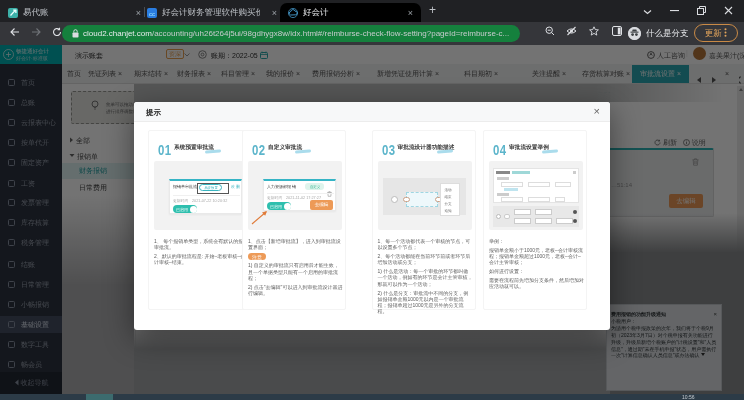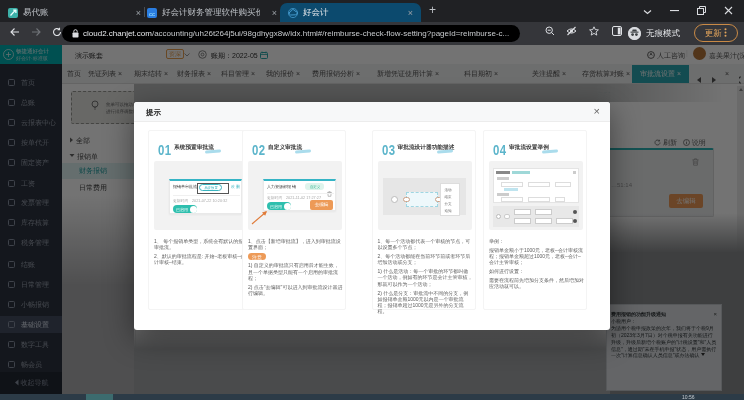--- a/index.html
+++ b/index.html
@@ -4,27 +4,27 @@
 <style>
 *{margin:0;padding:0;box-sizing:border-box;font-family:"Liberation Sans",sans-serif;}
 html,body{width:744px;height:400px;overflow:hidden;background:#202124;}
 #stage{position:relative;width:744px;height:400px;overflow:hidden;}
 
 
 #tabstrip{position:absolute;left:0;top:0;width:744px;height:22px;background:#202124;}
 .tab{position:absolute;top:3px;height:19px;color:#bdc1c6;font-size:8.5px;display:flex;align-items:center;}
 .tab .fav{width:10px;height:10px;margin-right:5px;flex:0 0 auto;}
 .tab .x{margin-left:auto;color:#9aa0a6;font-size:9px;}
-#tab3{background:#0c4a6e;border-radius:7px 7px 0 0;color:#e8eaed;}
+#tab3{background:#000000;border-radius:7px 7px 0 0;color:#e8eaed;}
 .tabsep{position:absolute;top:7px;width:1px;height:10px;background:#4a4d51;}
 #winctl{position:absolute;right:2px;top:0;height:22px;display:flex;align-items:center;color:#dadce0;}
 #winctl span{width:27px;text-align:center;font-size:10px;}
 #toolbar{position:absolute;left:0;top:22px;width:744px;height:23px;background:#35363a;}
 .navic{position:absolute;top:27px;}
-#urlpill{position:absolute;left:62px;top:25px;width:458px;height:17px;background:#000000;border-radius:9px;color:#e8eaed;font-size:8px;line-height:17px;white-space:nowrap;overflow:hidden;}
+#urlpill{position:absolute;left:62px;top:25px;width:458px;height:17px;background:#15803d;border-radius:9px;color:#e8eaed;font-size:8px;line-height:17px;white-space:nowrap;overflow:hidden;}
 .tbicon{position:absolute;top:26px;color:#dfe1e5;font-size:10px;}
 #incog{position:absolute;left:628px;top:25px;height:17px;display:flex;align-items:center;color:#e8eaed;font-size:8.5px;}
 #incogav{width:13px;height:13px;border-radius:50%;background:#d3d7db;margin-right:5px;position:relative;}
 #updbtn{position:absolute;left:694px;top:24px;width:44px;height:18px;border:1px solid #c98a46;border-radius:9px;color:#e2a45b;font-size:8.5px;line-height:16px;text-align:center;}
 
 
 #app{position:absolute;left:0;top:45px;width:744px;height:349px;background:#fff;}
 #applogo{position:absolute;left:0;top:0;width:62px;height:19px;background:#00b2b4;color:#eafdfd;}
 #appheader{position:absolute;left:62px;top:0;width:682px;height:19px;background:#fff;color:#333;font-size:7px;}
 #apptabs{position:absolute;left:62px;top:19px;width:682px;height:20px;background:#f2f3f3;border-bottom:1px solid #ddd;font-size:7px;color:#555;}
@@ -141,21 +141,21 @@
       <rect x="5.8" y="1.6" width="2.8" height="6.8" fill="#dfe1e5"></rect>
     </svg>
   <div id="incog">
       <div id="incogav"><svg width="13" height="13" viewBox="0 0 13 13">
           <circle cx="6.5" cy="6.5" r="6.5" fill="#dadce0"></circle>
           <rect x="2.5" y="4.6" width="8" height="1.1" fill="#3c4043"></rect>
           <path d="M4 4.6 l0.7-2.2 h3.6 l0.7 2.2 z" fill="#3c4043"></path>
           <circle cx="4.6" cy="7.6" r="1.4" fill="#3c4043"></circle>
           <circle cx="8.4" cy="7.6" r="1.4" fill="#3c4043"></circle>
         </svg></div>
-      <span>无痕模式</span>
+      <span>什么是分支</span>
     </div>
   <div id="updbtn">更新 <svg width="3" height="9" viewBox="0 0 3 9" style="vertical-align:-1px;">
         <circle cx="1.5" cy="1.2" r="1" fill="#e2a45b"></circle>
         <circle cx="1.5" cy="4.5" r="1" fill="#e2a45b"></circle>
         <circle cx="1.5" cy="7.8" r="1" fill="#e2a45b"></circle>
       </svg></div>
 
   <div id="app">
     <div id="applogo">
       <svg width="11" height="11" viewBox="0 0 11 11" style="position:absolute;left:3px;top:4px;">

